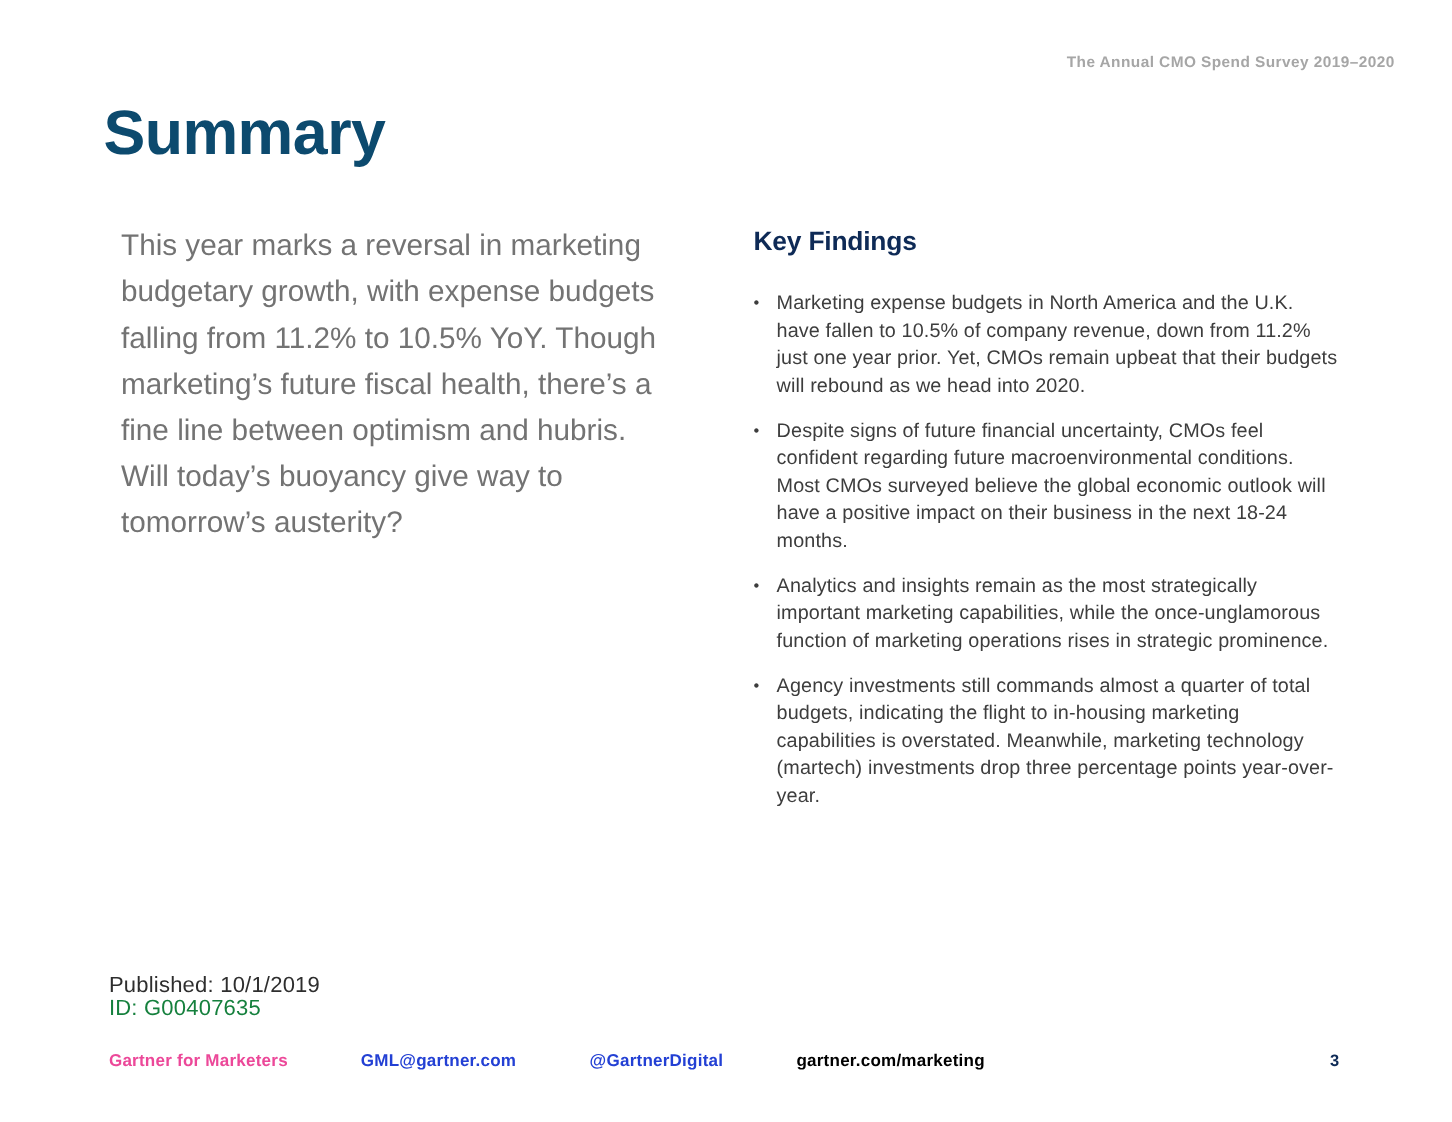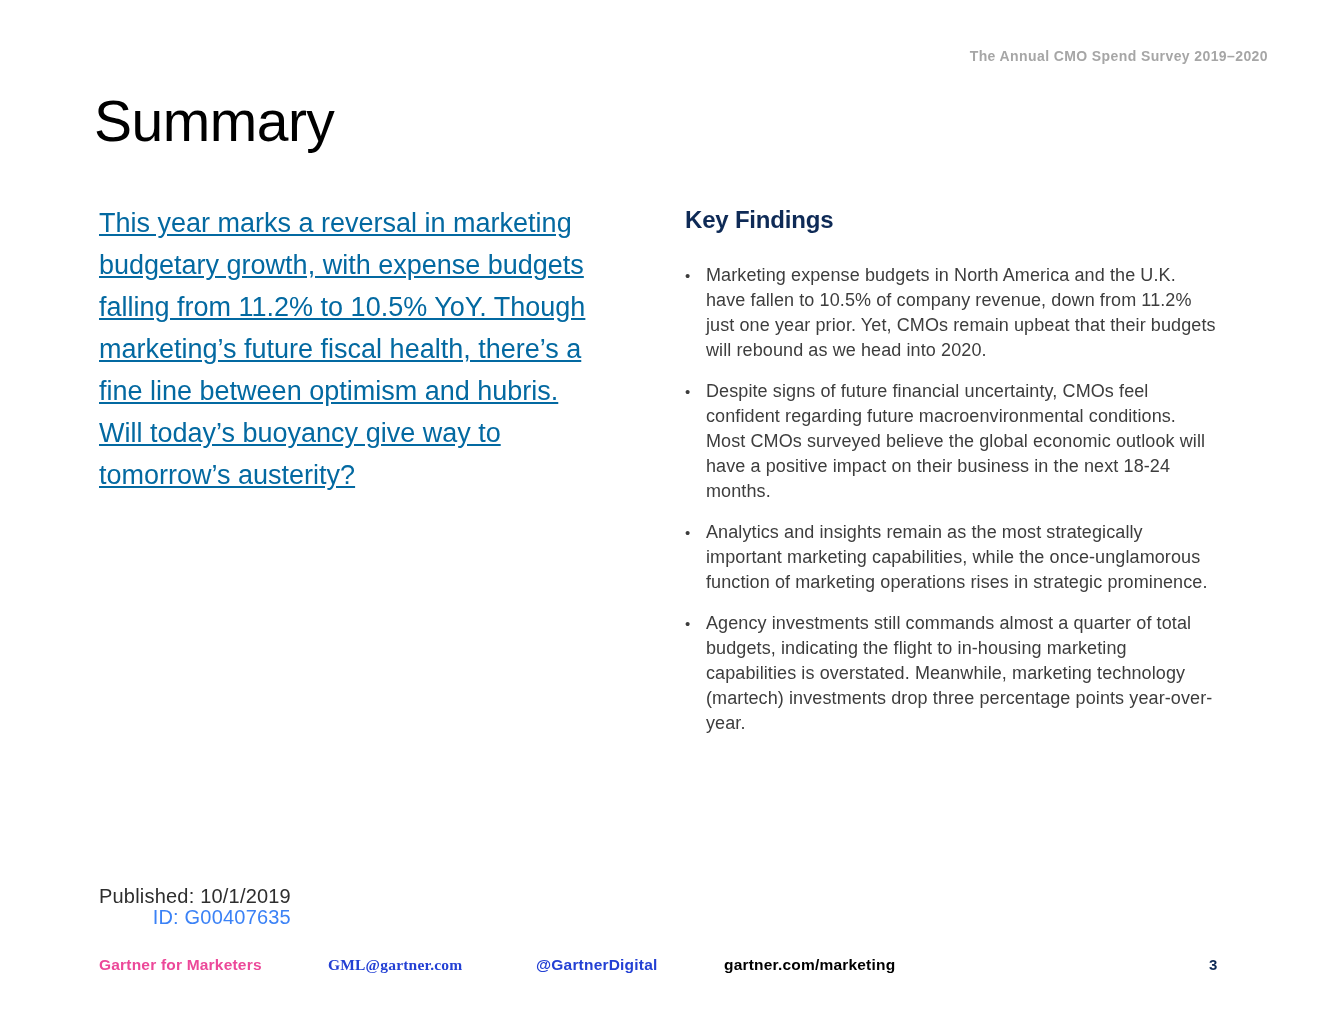--- a/index.html
+++ b/index.html
@@ -24,34 +24,33 @@
     font-size: 14px;
     font-weight: 700;
     letter-spacing: 0.4px;
     color: #a6a6a6;
   }
   .title {
     position: absolute;
     left: 94px;
     top: 88px;
     font-size: 57px;
-    font-weight: 400;
+    font-weight: 700;
     letter-spacing: -0.5px;
-    color: #000000;
+    color: #0c4a6e;
   }
   .intro {
     position: absolute;
-    left: 99px;
+    left: 110px;
     top: 202px;
     width: 545px;
     font-size: 27px;
     line-height: 42px;
     font-weight: 400;
-    color: #0369a1;
-    text-decoration: underline;
+    color: #737373;
   }
   .findings {
     position: absolute;
     left: 685px;
     top: 206px;
     width: 535px;
   }
   .findings-heading {
     font-size: 24px;
     font-weight: 800;
@@ -79,32 +78,32 @@
     letter-spacing: 0.1px;
   }
   .pub {
     position: absolute;
     left: 99px;
     top: 886px;
     font-size: 20px;
     line-height: 21px;
   }
   .pub-published { color: #2e2e2e; letter-spacing: 0.2px; }
-  .pub-id { color: #3b82f6; letter-spacing: 0.2px; text-align: right; }
+  .pub-id { color: #15803d; letter-spacing: 0.2px; }
   .footer-item {
     position: absolute;
     top: 956px;
     font-size: 15.5px;
     font-weight: 700;
     letter-spacing: 0.2px;
     text-decoration: none;
     cursor: default;
   }
   .f-brand   { left: 99px;  color: #ec4899; }
-  .f-email   { left: 328px; color: #2340d4; cursor: pointer; font-family: Liberation Serif, serif; }
+  .f-email   { left: 328px; color: #2340d4; cursor: pointer; }
   .f-twitter { left: 536px; color: #2340d4; cursor: pointer; }
   .f-website { left: 724px; color: #000000; cursor: pointer; }
   .f-page    { left: 1209px; color: #0e2a56; font-size: 15px; }
 </style>
 </head>
 <body>
 
 <div class="page">
 
   <div class="header-meta">The Annual CMO Spend Survey 2019–2020</div>

